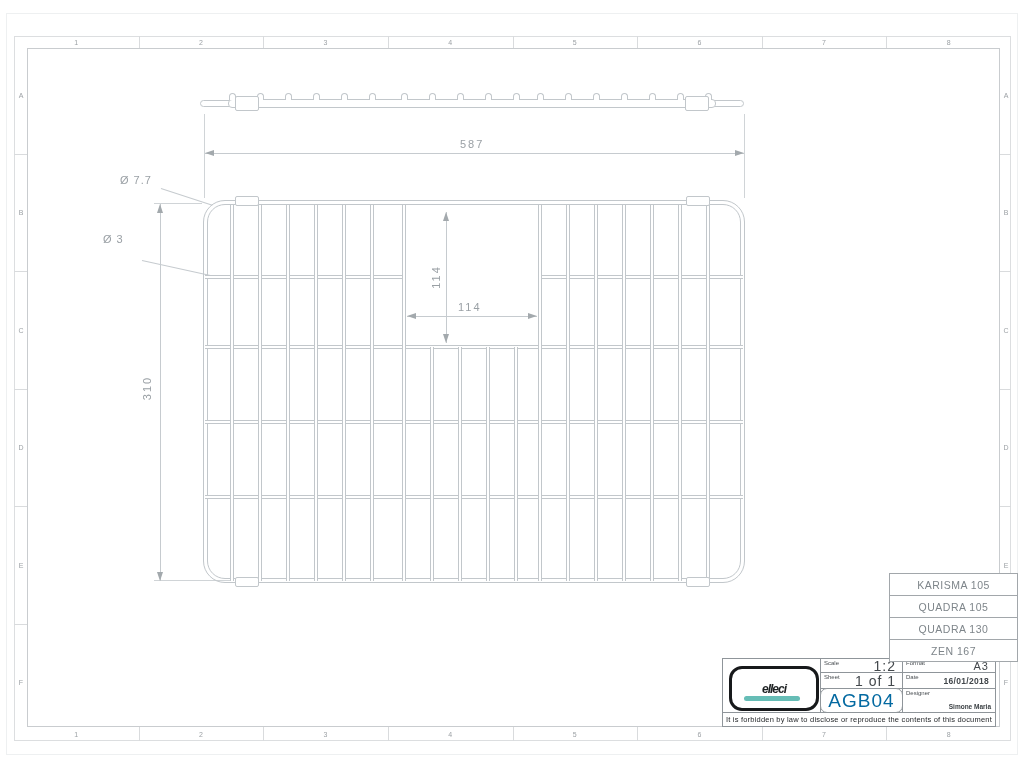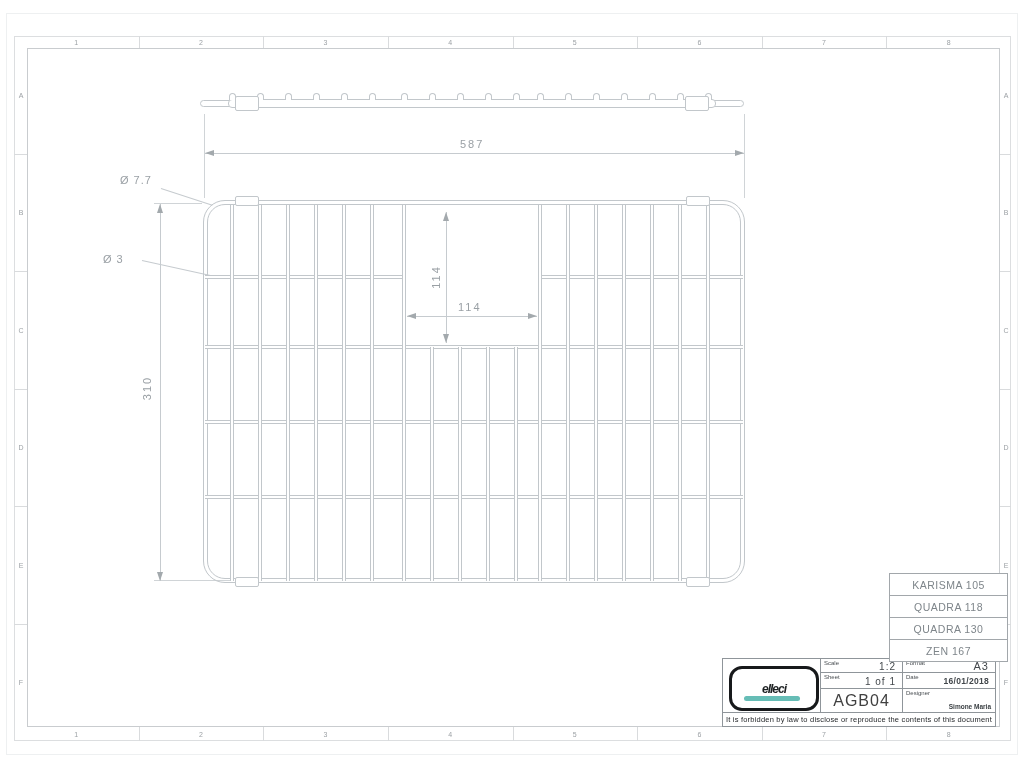--- a/index.html
+++ b/index.html
@@ -40,30 +40,30 @@
   .extline-v{position:absolute;width:1px;background:var(--line-light);}
   .leader{position:absolute;height:1px;background:#c6cbcf;transform-origin:0 50%;}
   .dim-text{position:absolute;font-size:11px;letter-spacing:2px;color:var(--dim-text);z-index:7;}
   .dim-text.rot{transform:rotate(-90deg);}
   .arr{position:absolute;width:0;height:0;z-index:7;}
   .arr.l{border-top:3px solid transparent;border-bottom:3px solid transparent;border-right:9px solid #a3a9ad;}
   .arr.r{border-top:3px solid transparent;border-bottom:3px solid transparent;border-left:9px solid #a3a9ad;}
   .arr.u{border-left:3px solid transparent;border-right:3px solid transparent;border-bottom:9px solid #a3a9ad;}
   .arr.d{border-left:3px solid transparent;border-right:3px solid transparent;border-top:9px solid #a3a9ad;}
   
-  #model-table{position:absolute;left:889px;top:573px;width:119px;z-index:8;}
+  #model-table{position:absolute;left:889px;top:573px;width:129px;z-index:8;}
   .model-row{box-sizing:border-box;height:23px;margin-top:-1px;border:1px solid #a2a7ab;background:#fff;
              display:flex;align-items:center;justify-content:center;
              font-size:10.5px;letter-spacing:0.5px;color:#7e858a;}
   .model-row:first-child{margin-top:0;}
   
   .tb-cell{position:absolute;border:1px solid var(--tb-line);background:#fff;box-sizing:border-box;}
   .tb-label{position:absolute;left:3px;top:1px;font-size:6px;color:#4a4f53;}
-  .tb-value{position:absolute;right:6px;top:50%;transform:translateY(-50%);font-size:10px;color:var(--tb-text);letter-spacing:1px;}
-  .tb-code{display:flex;align-items:center;justify-content:center;font-size:16px;letter-spacing:1px;color:#404040;}
+  .tb-value{position:absolute;right:6px;top:50%;transform:translateY(-50%);font-size:14px;color:var(--tb-text);letter-spacing:1px;}
+  .tb-code{display:flex;align-items:center;justify-content:center;font-size:19px;letter-spacing:1px;color:#0369a1;border-radius:7px;}
   .tb-disclaimer{display:flex;align-items:center;justify-content:center;font-size:7.5px;color:#26292c;letter-spacing:0.2px;}
   
   #logo-box{position:absolute;left:729px;top:666px;width:84px;height:39px;border:3px solid #17191b;
             border-radius:13px;background:#fff;display:flex;align-items:center;justify-content:center;z-index:9;}
   #logo-accent{position:absolute;left:12px;bottom:7px;width:56px;height:5px;border-radius:3px;}
   #logo-text{position:relative;font-size:12px;font-weight:bold;letter-spacing:-1px;color:#1d2123;font-style:italic;}
 </style>
 </head>
 <body>
 
@@ -218,27 +218,27 @@
     <div class="arr l" style="left:407px;top:313px;"></div>
     <div class="arr r" style="left:528px;top:313px;"></div>
     <div class="dim-text" style="left:458px;top:301px;">114</div>
   </div>
 
   <div>
     <div class="dim-text" style="left:120px;top:174px;letter-spacing:1px;">Ø 7.7</div>
     <div class="leader" style="left:161px;top:188px;width:54px;transform:rotate(18deg);"></div>
   </div>
   <div>
-    <div class="dim-text" style="left:103px;top:253px;letter-spacing:1px;">Ø 3</div>
+    <div class="dim-text" style="left:103px;top:233px;letter-spacing:1px;">Ø 3</div>
     <div class="leader" style="left:142px;top:260px;width:84px;transform:rotate(12.4deg);"></div>
   </div>
 
   <div id="model-table">
       <div class="model-row">KARISMA 105</div>
-      <div class="model-row">QUADRA 118</div>
+      <div class="model-row">QUADRA 105</div>
       <div class="model-row">QUADRA 130</div>
       <div class="model-row">ZEN 167</div>
     </div>
 
   <div>
     <div class="tb-cell" style="left:722px;top:658px;width:99px;height:55px;"></div>
 
     <div class="tb-cell" style="left:820px;top:658px;width:83px;height:15px;">
       <span class="tb-label">Scale</span>
       <span class="tb-value">1:2</span>

